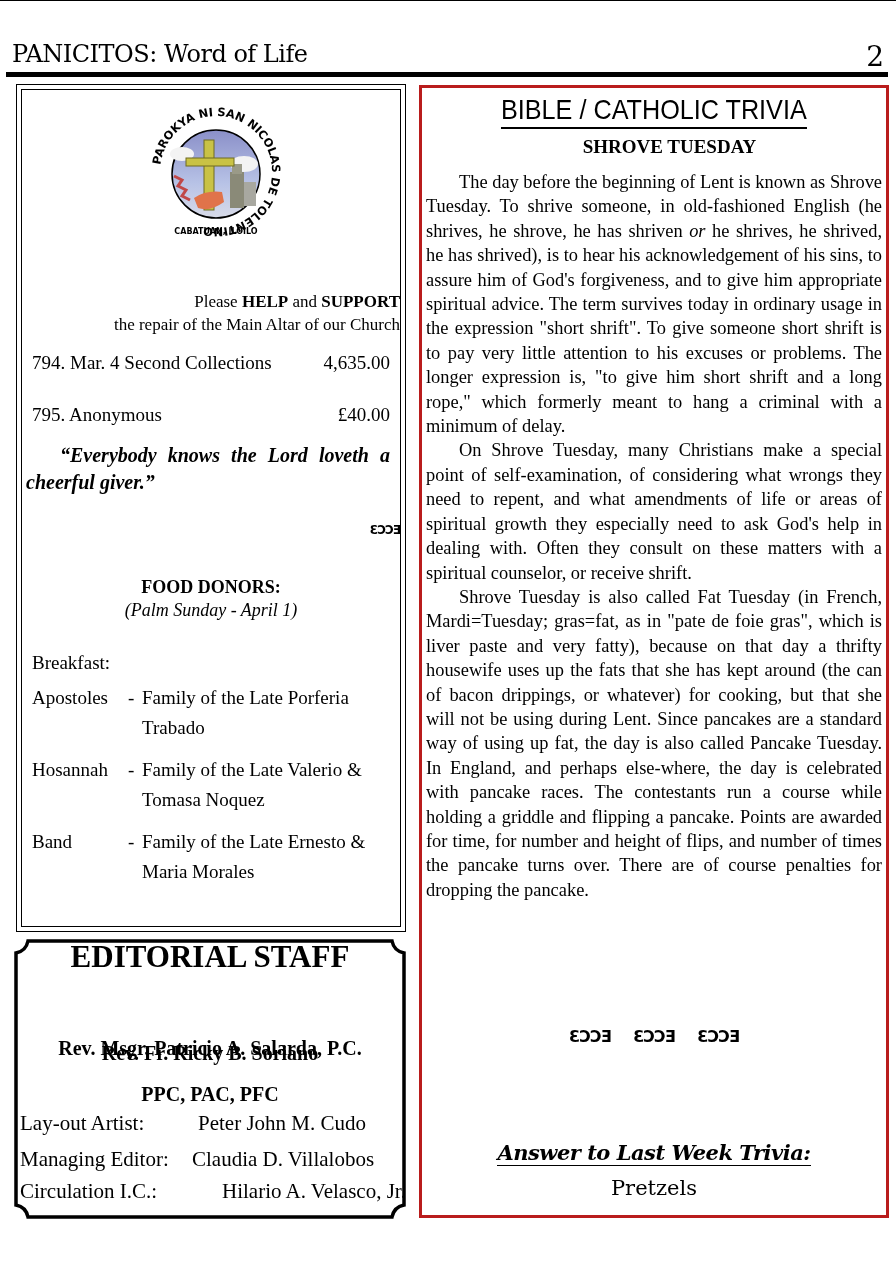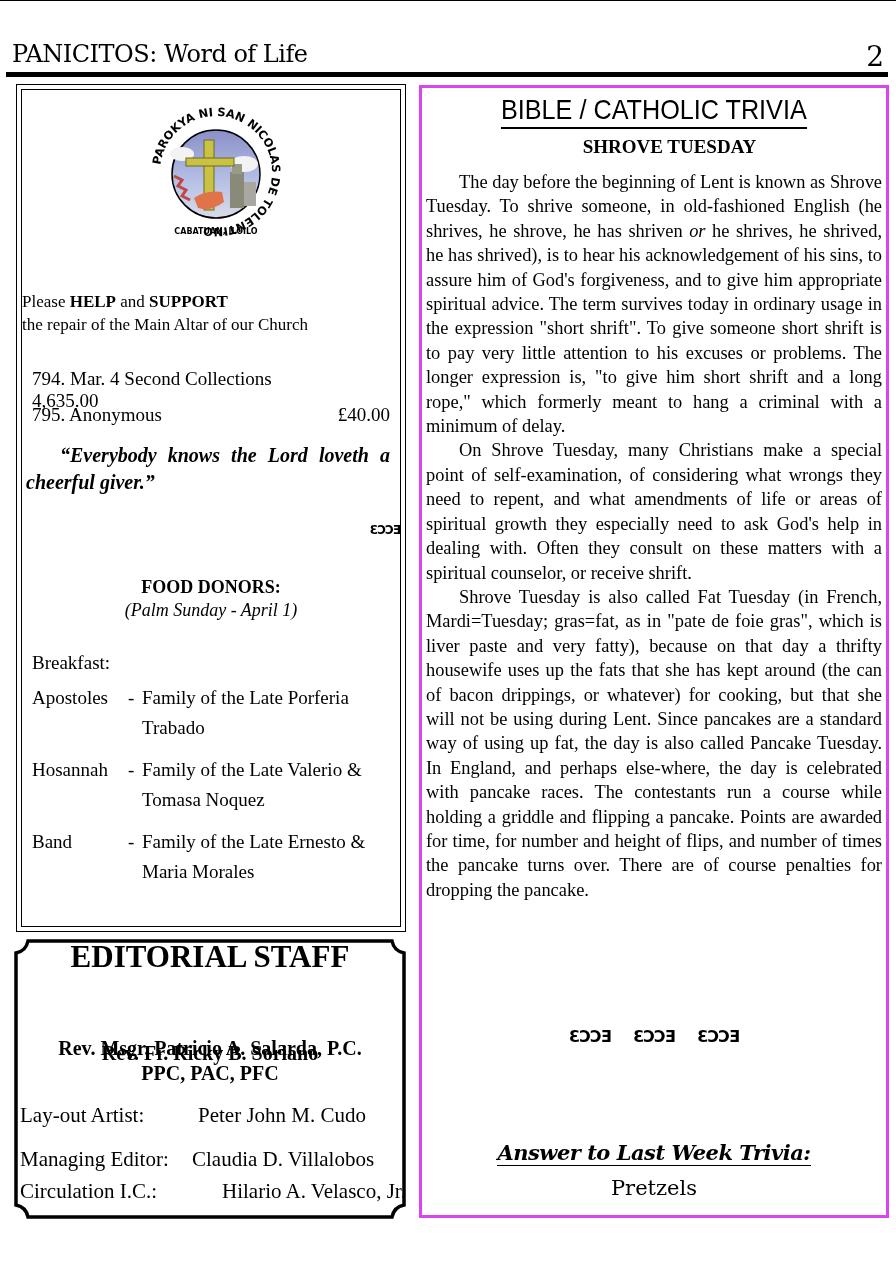--- a/index.html
+++ b/index.html
@@ -12,25 +12,25 @@
   .masthead-title { position: absolute; left: 0; top: 0; font-family: "DejaVu Serif", serif; font-size: 24px; letter-spacing: -0.5px; }
   .page-number { position: absolute; right: 4px; top: 0; font-family: "DejaVu Serif", serif; font-size: 28px; }
   .masthead-rule { position: absolute; left: 6px; top: 72px; width: 882px; height: 5px; background: #000; }
 
   
   .donation-box { position: absolute; left: 16px; top: 84px; width: 390px; height: 848px; border: 1px solid #000; }
   .donation-inner { position: absolute; left: 4px; top: 4px; right: 4px; bottom: 4px; border: 1px solid #000; }
 
   .logo { position: absolute; left: 124px; top: 12px; width: 140px; height: 140px; }
 
-  .appeal { position: absolute; left: 0; right: 0; top: 200px; text-align: left; font-size: 17px; line-height: 23px; }
+  .appeal { position: absolute; left: 0; right: 0; top: 200px; text-align: right; font-size: 17px; line-height: 23px; }
   .appeal b { font-weight: bold; }
 
   .donation-row { position: absolute; left: 10px; right: 10px; font-size: 19px; display: flex; justify-content: space-between; }
-  .row1 { top: 278px; flex-direction: column; }
+  .row1 { top: 262px; }
   .row2 { top: 314px; }
 
   .quote { position: absolute; left: 4px; right: 10px; top: 352px; font-size: 20px; font-weight: bold; font-style: italic; line-height: 27px; text-align: justify; text-indent: 34px; }
 
   .ornament { font-family: "DejaVu Sans", sans-serif; font-weight: bold; letter-spacing: -1px; }
   .ornament-left { position: absolute; left: 0; right: 0; top: 433px; text-align: right; font-size: 12px; }
 
   .food-title { position: absolute; left: 0; right: 0; top: 487px; text-align: center; font-size: 18px; font-weight: bold; }
   .food-sub { position: absolute; left: 0; right: 0; top: 510px; text-align: center; font-size: 18px; font-style: italic; }
 
@@ -40,28 +40,28 @@
   .food-item .group { width: 96px; flex: none; white-space: nowrap; }
   .food-item .dash { width: 8px; flex: none; }
   .food-item .family { flex: 1; padding-left: 6px; }
   .food-item .family .cont { display: block; }
 
   
   .staff-box { position: absolute; left: 14px; top: 939px; width: 392px; height: 280px; }
   .staff-box svg { position: absolute; left: 0; top: 0; }
   .staff-title { position: absolute; left: 0; right: 0; top: 0; text-align: center; font-size: 31px; font-weight: bold; }
   .staff-line { position: absolute; left: 0; right: 0; text-align: center; font-size: 20px; font-weight: bold; }
-  .s1 { top: 70px; margin-top: 28px; } .s2 { top: 103px; } .s3 { top: 123px; }
+  .s1 { top: 70px; margin-top: 28px; } .s2 { top: 103px; } .s3 { top: 144px; }
   .staff-role { position: absolute; left: 6px; right: 6px; font-size: 21px; display: flex; white-space: nowrap; }
   .staff-role .role { width: 178px; flex: none; }
   .staff-role.r2 .role { width: 172px; }
-  .r1 { top: 164px; } .r2 { top: 208px; } .r3 { top: 240px; gap: 24px; }
+  .r1 { top: 172px; } .r2 { top: 208px; } .r3 { top: 240px; gap: 24px; }
 
   
-  .trivia-box { position: absolute; left: 419px; top: 85px; width: 470px; height: 1133px; border: 3px solid #d946ef; }
+  .trivia-box { position: absolute; left: 419px; top: 85px; width: 470px; height: 1133px; border: 3px solid #b91c1c; }
   .trivia-title { position: absolute; left: 0; right: 0; top: 6px; text-align: center; font-family: "Liberation Sans Narrow", "Liberation Sans", sans-serif; font-size: 28px; }
   .trivia-title span { border-bottom: 2px solid #000; padding-bottom: 1px; transform: scaleX(0.9); display: inline-block; }
   .trivia-subtitle { position: absolute; left: 0; right: 0; top: 48px; text-align: center; font-size: 19px; font-weight: bold; padding-left: 31px; }
 
   .article { position: absolute; left: 4px; right: 4px; top: 82px; font-size: 18.4px; line-height: 24.4px; text-align: justify; }
   .article p { text-indent: 33px; }
 
   .ornament-right { position: absolute; left: 0; right: 0; top: 939px; text-align: center; font-size: 16px; word-spacing: 18px; }
 
   .question { position: absolute; left: 4px; right: 4px; top: 975px; font-family: "DejaVu Serif", serif; font-size: 17px; line-height: 28px; padding-left: 38px; text-indent: -38px; }

